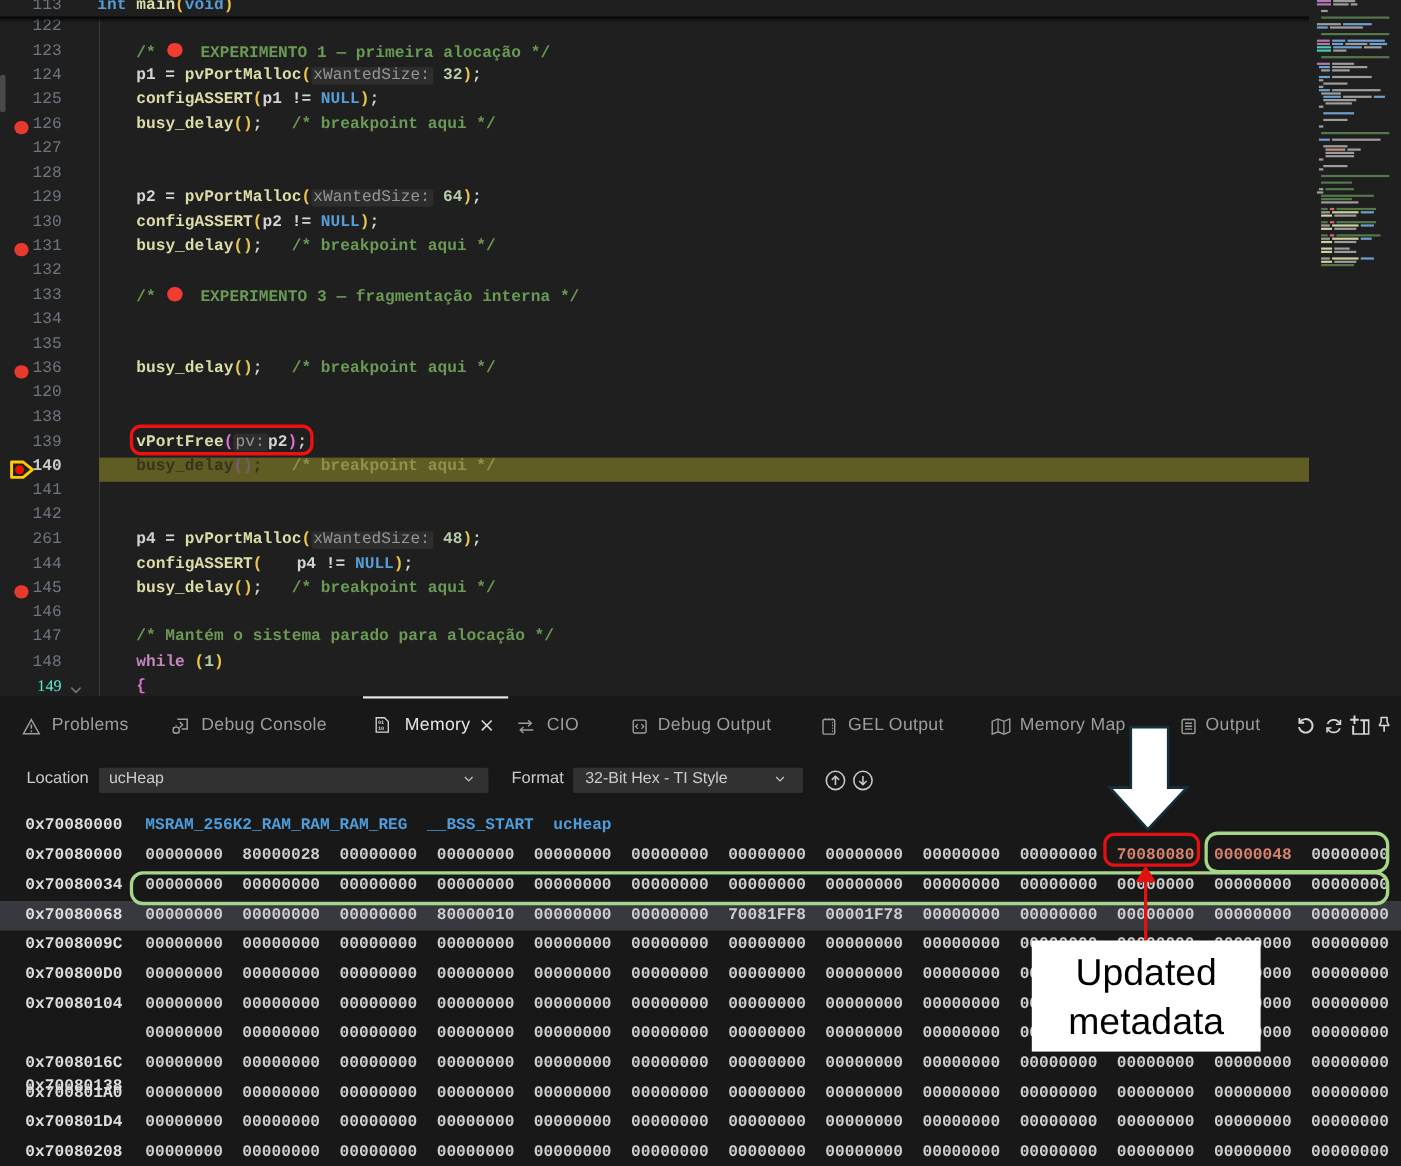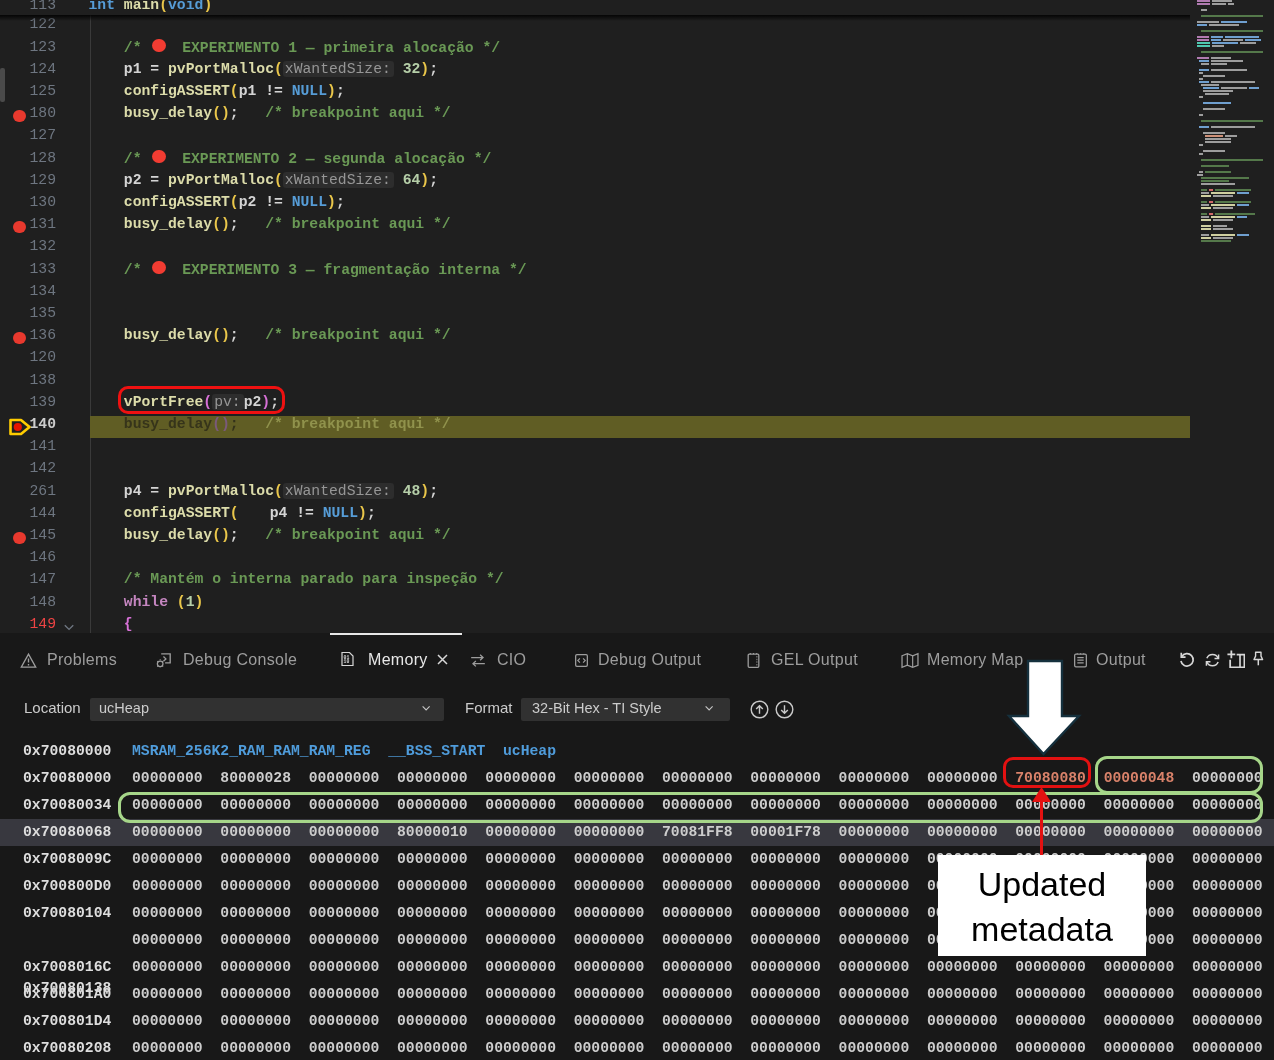--- a/index.html
+++ b/index.html
@@ -15,21 +15,21 @@
 </style></head><body>
 <div id="root">
 
 <div style="position:absolute;left:0;top:0;width:1274px;height:633px;background:#1f1f1f;overflow:hidden">
   <div style="position:absolute;left:90px;top:14px;width:1px;height:619px;background:#3a3a3a"></div>
   <div style="position:absolute;left:90px;top:416px;width:1100px;height:22.2px;background:#605d24"></div>
   <div class="gn" style="top:16.4px;color:#6e7681;">122</div>
       <div class="gn" style="top:38.6px;color:#6e7681;">123</div>
       <div class="gn" style="top:60.8px;color:#6e7681;">124</div>
       <div class="gn" style="top:83.0px;color:#6e7681;">125</div>
-      <div class="gn" style="top:105.2px;color:#6e7681;">180</div>
+      <div class="gn" style="top:105.2px;color:#6e7681;">126</div>
       <div class="gn" style="top:127.4px;color:#6e7681;">127</div>
       <div class="gn" style="top:149.6px;color:#6e7681;">128</div>
       <div class="gn" style="top:171.8px;color:#6e7681;">129</div>
       <div class="gn" style="top:194.0px;color:#6e7681;">130</div>
       <div class="gn" style="top:216.2px;color:#6e7681;">131</div>
       <div class="gn" style="top:238.4px;color:#6e7681;">132</div>
       <div class="gn" style="top:260.6px;color:#6e7681;">133</div>
       <div class="gn" style="top:282.8px;color:#6e7681;">134</div>
       <div class="gn" style="top:305.0px;color:#6e7681;">135</div>
       <div class="gn" style="top:327.2px;color:#6e7681;">136</div>
@@ -38,37 +38,36 @@
       <div class="gn" style="top:393.8px;color:#6e7681;">139</div>
       <div class="gn" style="top:416.0px;color:#cccccc;font-weight:bold;">140</div>
       <div class="gn" style="top:438.2px;color:#6e7681;">141</div>
       <div class="gn" style="top:460.4px;color:#6e7681;">142</div>
       <div class="gn" style="top:482.6px;color:#6e7681;">261</div>
       <div class="gn" style="top:504.8px;color:#6e7681;">144</div>
       <div class="gn" style="top:527.0px;color:#6e7681;">145</div>
       <div class="gn" style="top:549.2px;color:#6e7681;">146</div>
       <div class="gn" style="top:571.4px;color:#6e7681;">147</div>
       <div class="gn" style="top:593.6px;color:#6e7681;">148</div>
-      <div class="gn" style="top:615.8px;color:#ef4444;">149</div>
+      <div class="gn" style="top:615.8px;color:#5eead4;font-family:Liberation Serif, serif;">149</div>
   <div class="ln" style="top:38.6px;"><span style="color:#6a9955;">    /* </span><span class="cdot"></span><span style="color:#6a9955;"> EXPERIMENTO 1 — primeira alocação */</span></div>
       <div class="ln" style="top:60.8px;"><span style="color:#d4d4d4;">    p1 = </span><span style="color:#dcdcaa;">pvPortMalloc</span><span style="color:#e9c64a;">(</span><span class="inlay">xWantedSize:</span><span style="color:#b5cea8;"> 32</span><span style="color:#e9c64a;">)</span><span style="color:#d4d4d4;">;</span></div>
       <div class="ln" style="top:83.0px;"><span style="color:#d4d4d4;">    </span><span style="color:#dcdcaa;">configASSERT</span><span style="color:#e9c64a;">(</span><span style="color:#d4d4d4;">p1 != </span><span style="color:#569cd6;">NULL</span><span style="color:#e9c64a;">)</span><span style="color:#d4d4d4;">;</span></div>
       <div class="ln" style="top:105.2px;"><span style="color:#d4d4d4;">    </span><span style="color:#dcdcaa;">busy_delay</span><span style="color:#e9c64a;">(</span><span style="color:#e9c64a;">)</span><span style="color:#d4d4d4;">;</span><span style="color:#d4d4d4;">   </span><span style="color:#6a9955;">/* breakpoint aqui */</span></div>
-      <div class="ln" style="top:149.6px;"><span style="color:#6a9955;">    /* </span><span class="cdot"></span><span style="color:#6a9955;"> EXPERIMENTO 2 — segunda alocação */</span></div>
       <div class="ln" style="top:171.8px;"><span style="color:#d4d4d4;">    p2 = </span><span style="color:#dcdcaa;">pvPortMalloc</span><span style="color:#e9c64a;">(</span><span class="inlay">xWantedSize:</span><span style="color:#b5cea8;"> 64</span><span style="color:#e9c64a;">)</span><span style="color:#d4d4d4;">;</span></div>
       <div class="ln" style="top:194.0px;"><span style="color:#d4d4d4;">    </span><span style="color:#dcdcaa;">configASSERT</span><span style="color:#e9c64a;">(</span><span style="color:#d4d4d4;">p2 != </span><span style="color:#569cd6;">NULL</span><span style="color:#e9c64a;">)</span><span style="color:#d4d4d4;">;</span></div>
       <div class="ln" style="top:216.2px;"><span style="color:#d4d4d4;">    </span><span style="color:#dcdcaa;">busy_delay</span><span style="color:#e9c64a;">(</span><span style="color:#e9c64a;">)</span><span style="color:#d4d4d4;">;</span><span style="color:#d4d4d4;">   </span><span style="color:#6a9955;">/* breakpoint aqui */</span></div>
       <div class="ln" style="top:260.6px;"><span style="color:#6a9955;">    /* </span><span class="cdot"></span><span style="color:#6a9955;"> EXPERIMENTO 3 — fragmentação interna */</span></div>
       <div class="ln" style="top:327.2px;"><span style="color:#d4d4d4;">    </span><span style="color:#dcdcaa;">busy_delay</span><span style="color:#e9c64a;">(</span><span style="color:#e9c64a;">)</span><span style="color:#d4d4d4;">;</span><span style="color:#d4d4d4;">   </span><span style="color:#6a9955;">/* breakpoint aqui */</span></div>
       <div class="ln" style="top:393.8px;"><span style="color:#d4d4d4;">    </span><span style="color:#dcdcaa;">vPortFree</span><span style="color:#d670d6;">(</span><span class="inlay">pv:</span><span style="color:#d4d4d4;">p2</span><span style="color:#d670d6;">)</span><span style="color:#d4d4d4;">;</span></div>
       <div class="ln" style="top:416.0px;"><span style="color:#2a2912;">    </span><span style="color:#36341a;">busy_delay</span><span style="color:#7a5a7a;">(</span><span style="color:#7a5a7a;">)</span><span style="color:#33311a;">;</span><span style="color:#26250f;">   </span><span style="color:#90924c;">/* breakpoint aqui */</span></div>
       <div class="ln" style="top:482.6px;"><span style="color:#d4d4d4;">    p4 = </span><span style="color:#dcdcaa;">pvPortMalloc</span><span style="color:#e9c64a;">(</span><span class="inlay">xWantedSize:</span><span style="color:#b5cea8;"> 48</span><span style="color:#e9c64a;">)</span><span style="color:#d4d4d4;">;</span></div>
       <div class="ln" style="top:504.8px;"><span style="color:#d4d4d4;">    </span><span style="color:#dcdcaa;">configASSERT</span><span style="color:#e9c64a;">(</span><span style="color:#d4d4d4;margin-left:31px;">p4 != </span><span style="color:#569cd6;">NULL</span><span style="color:#e9c64a;">)</span><span style="color:#d4d4d4;">;</span></div>
       <div class="ln" style="top:527.0px;"><span style="color:#d4d4d4;">    </span><span style="color:#dcdcaa;">busy_delay</span><span style="color:#e9c64a;">(</span><span style="color:#e9c64a;">)</span><span style="color:#d4d4d4;">;</span><span style="color:#d4d4d4;">   </span><span style="color:#6a9955;">/* breakpoint aqui */</span></div>
-      <div class="ln" style="top:571.4px;"><span style="color:#6a9955;">    /* Mantém o interna parado para inspeção */</span></div>
+      <div class="ln" style="top:571.4px;"><span style="color:#6a9955;">    /* Mantém o sistema parado para alocação */</span></div>
       <div class="ln" style="top:593.6px;"><span style="color:#d4d4d4;">    </span><span style="color:#c586c0;">while</span><span style="color:#d4d4d4;"> </span><span style="color:#e9c64a;">(</span><span style="color:#b5cea8;">1</span><span style="color:#e9c64a;">)</span></div>
       <div class="ln" style="top:615.8px;"><span style="color:#d4d4d4;">    </span><span style="color:#d670d6;">{</span></div>
   <div class="bp" style="top:109.8px"></div>
       <div class="bp" style="top:220.8px"></div>
       <div class="bp" style="top:331.8px"></div>
       <div class="bp" style="top:531.6px"></div>
   <svg style="position:absolute;left:8px;top:418.19999999999993px" width="24" height="18" viewBox="0 0 23 18" fill="none">
         <path d="M2 2 H12.5 L21 9 L12.5 16 H2 L2 2 Z" fill="none" stroke="#ffcc00" stroke-width="2.6" stroke-linejoin="round"></path>
         <circle cx="9.3" cy="9" r="4.1" fill="#e51400"></circle>
       </svg>

